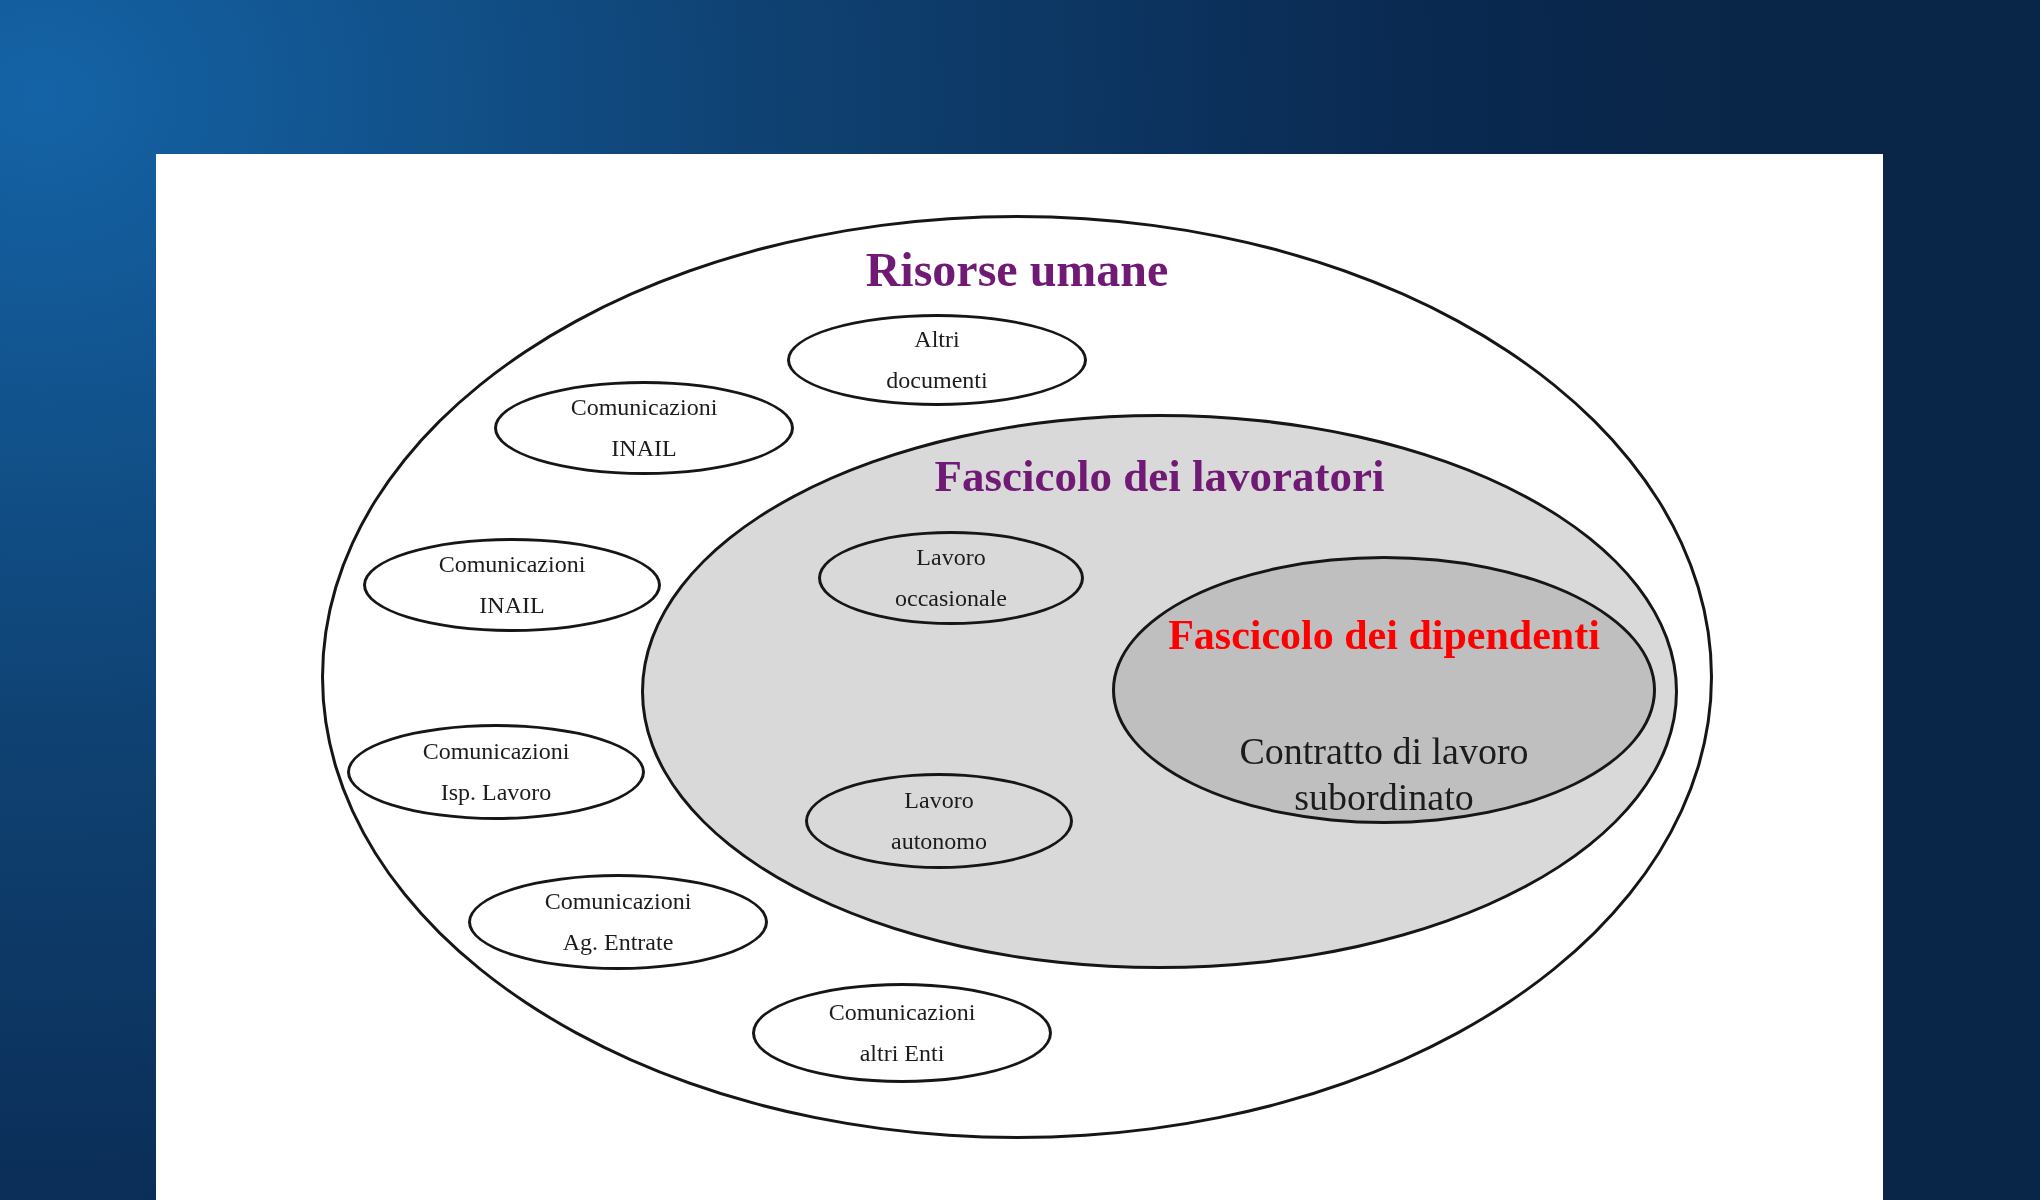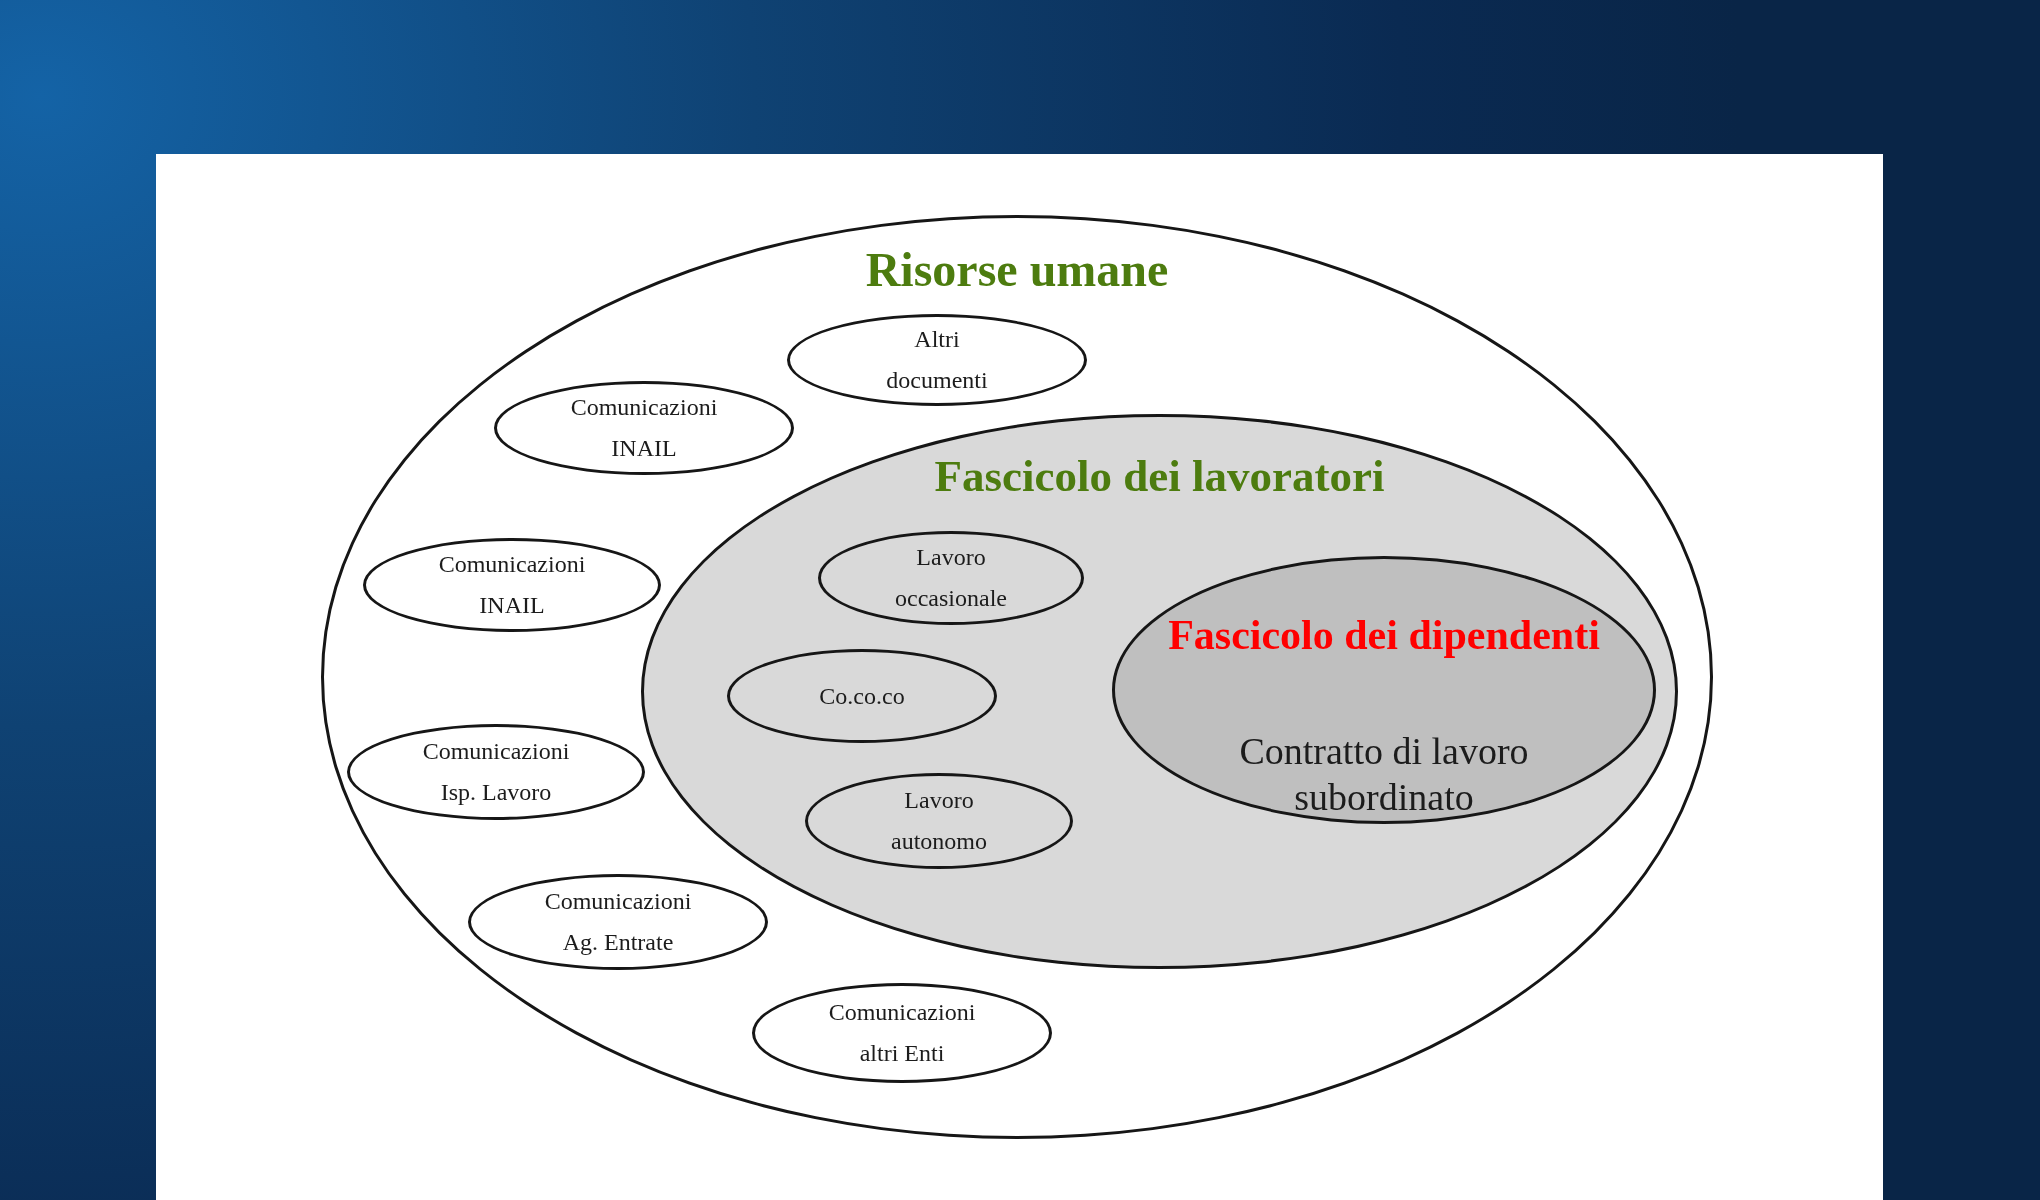--- a/index.html
+++ b/index.html
@@ -47,21 +47,21 @@
     font-size: 24px; line-height: 41px;
     color: #1c1c1c;
     white-space: nowrap;
   }
   .node.on-white { background: #ffffff; }
   .node.on-gray  { background: transparent; }
   .big-title {
     position: absolute;
     text-align: center;
     font-weight: bold;
-    color: #4d7c0f;
+    color: #701a75;
   }
   .title-risorse    { left: 321px;  top: 242px; width: 1392px; font-size: 48px; }
   .title-lavoratori { left: 641px;  top: 450px; width: 1037px; font-size: 45px; }
   .title-dipendenti { left: 1112px; top: 611px; width: 544px;  font-size: 42px; color: #ff0000; }
   .body-dipendenti {
     position: absolute;
     left: 1112px; top: 688px; width: 544px;
     text-align: center;
     font-size: 38px; line-height: 46px;
     color: #1c1c1c;
@@ -120,23 +120,20 @@
       <span>Comunicazioni</span>
       <span>altri Enti</span>
     </div>
 
 
     <div class="ellipse node on-gray" style="left:662px; top:377px; width:266px; height:94px;">
       <span>Lavoro</span>
       <span>occasionale</span>
     </div>
 
-    <div class="ellipse node on-gray" style="left:571px; top:495px; width:270px; height:94px;">
-      <span>Co.co.co</span>
-    </div>
 
     <div class="ellipse node on-gray" style="left:649px; top:619px; width:268px; height:96px;">
       <span>Lavoro</span>
       <span>autonomo</span>
     </div>
 
   </div>
 </div>
 
 </body></html>

